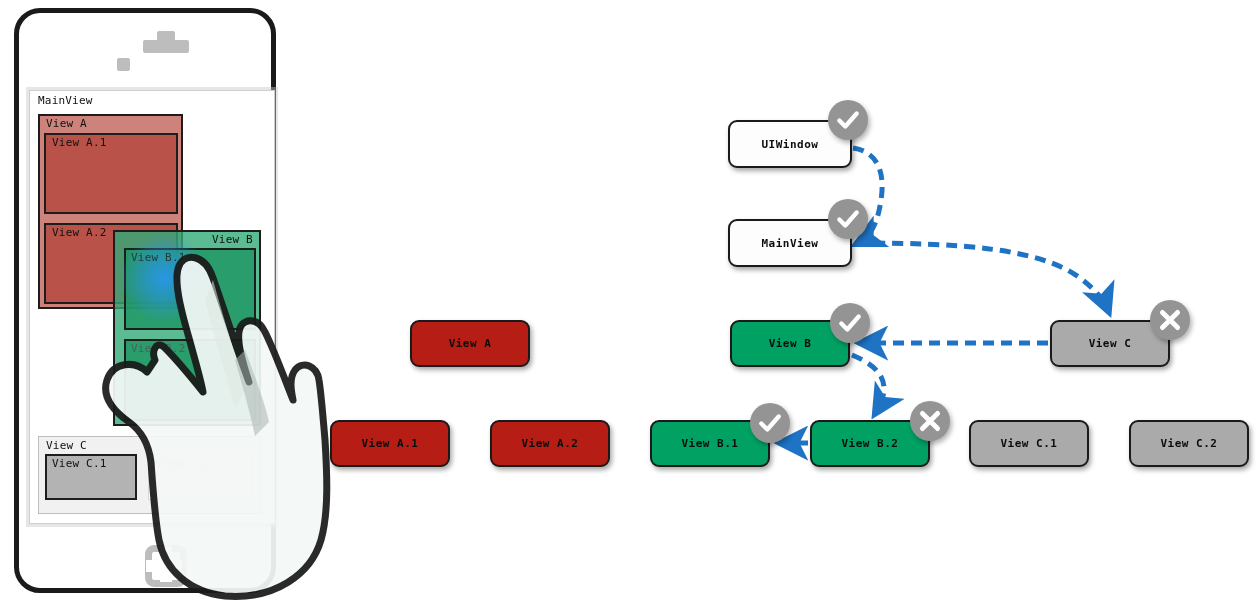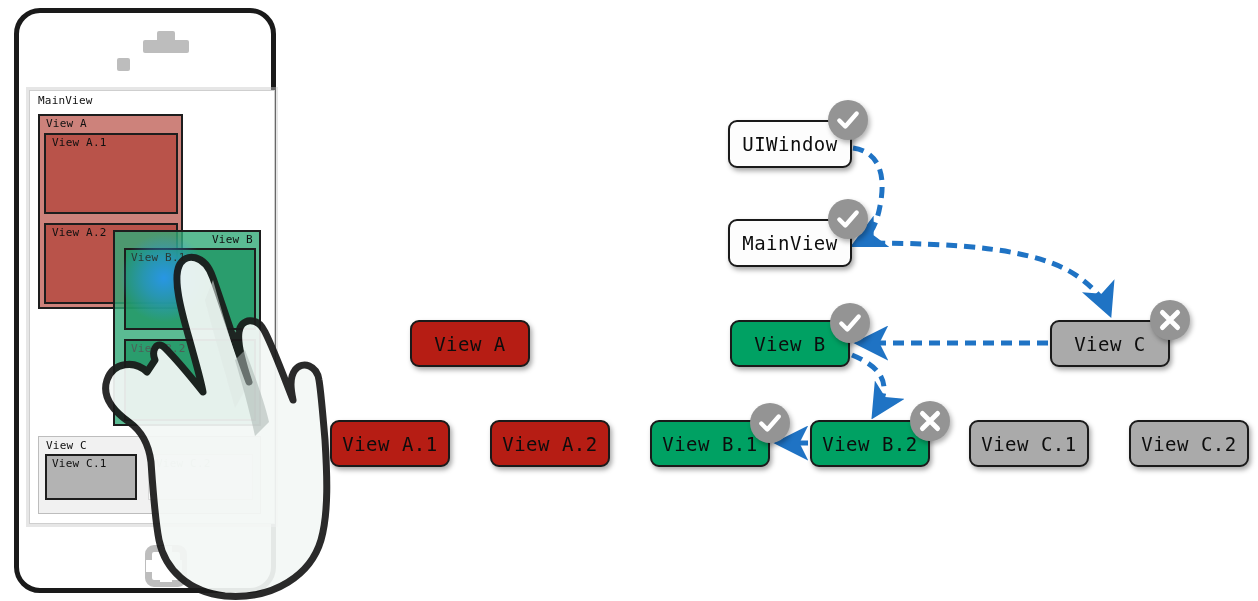--- a/index.html
+++ b/index.html
@@ -58,22 +58,22 @@
   
   #touch-glow{position:absolute;left:118px;top:232px;width:92px;height:92px;border-radius:50%;
               background:radial-gradient(circle,rgba(40,150,235,.95) 0%,rgba(40,150,235,.55) 32%,rgba(40,150,235,0) 68%);
               pointer-events:none;}
 
   
   #hand{position:absolute;left:85px;top:240px;width:260px;height:360px;pointer-events:none;}
 
   
   .node{position:absolute;border:2px solid #1a1a1a;border-radius:9px;box-sizing:border-box;
-        display:flex;align-items:center;justify-content:center;font-size:19px;color:#0d0d0d;
-        box-shadow:2px 3px 5px rgba(0,0,0,.35);letter-spacing:.5px;}
+        display:flex;align-items:center;justify-content:center;font-size:11px;color:#0d0d0d;
+        box-shadow:2px 3px 5px rgba(0,0,0,.35);letter-spacing:.5px;font-weight:bold;}
   .n-white{background:#fdfdfd;}
   .n-red{background:#b61d14;}
   .n-green{background:#00a163;}
   .n-gray{background:#aaaaaa;}
 
   #n-uiwindow{left:728px;top:120px;width:124px;height:48px;}
   #n-mainview{left:728px;top:219px;width:124px;height:48px;}
   #n-viewA   {left:410px;top:320px;width:120px;height:47px;}
   #n-viewB   {left:730px;top:320px;width:120px;height:47px;}
   #n-viewC   {left:1050px;top:320px;width:120px;height:47px;}

